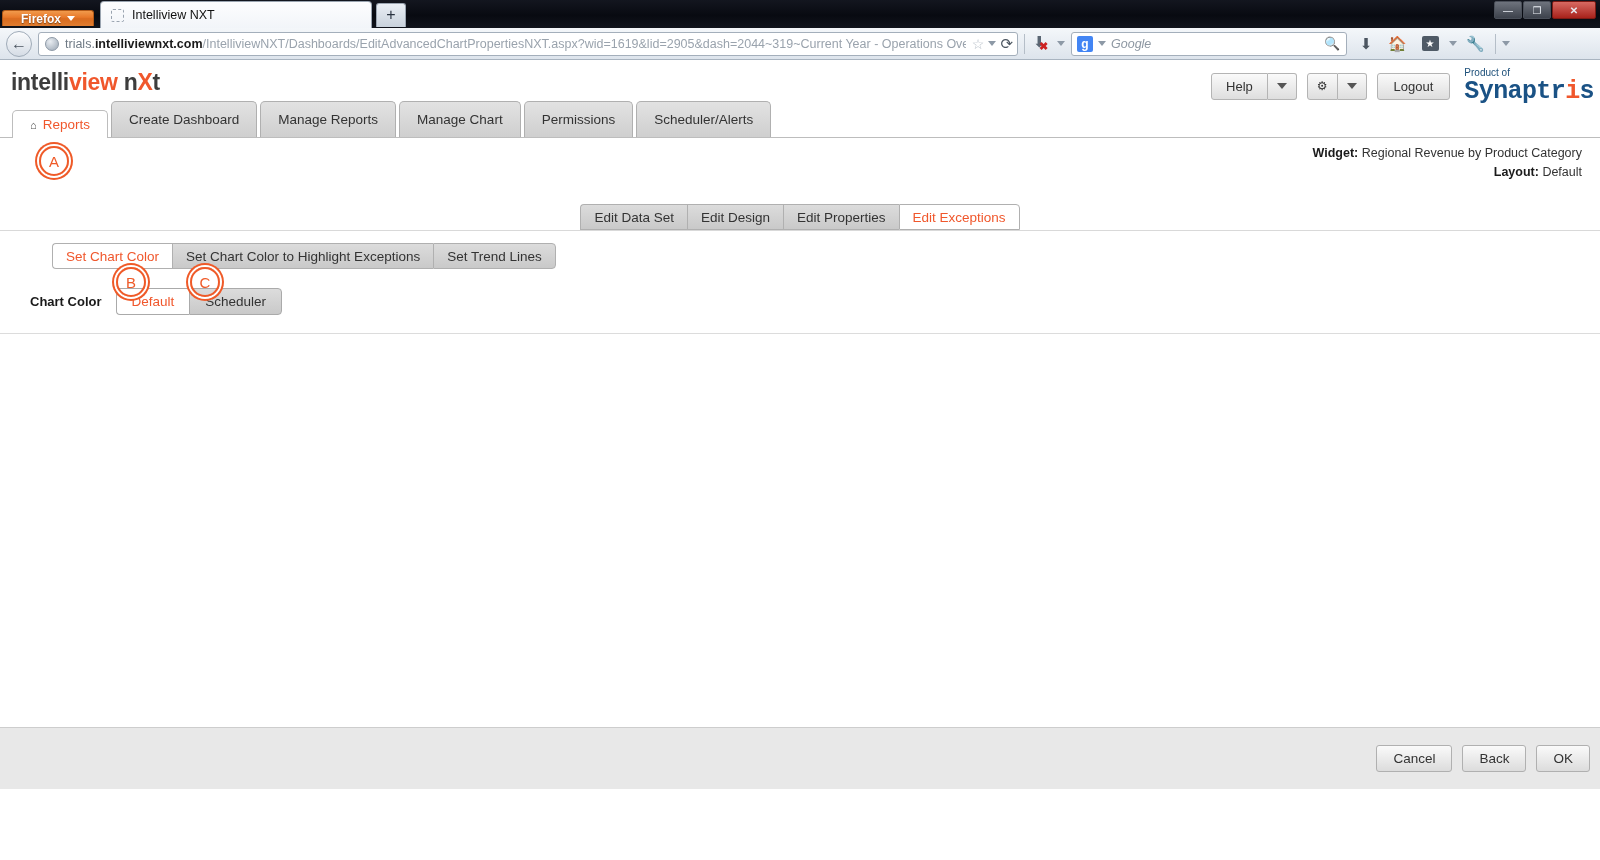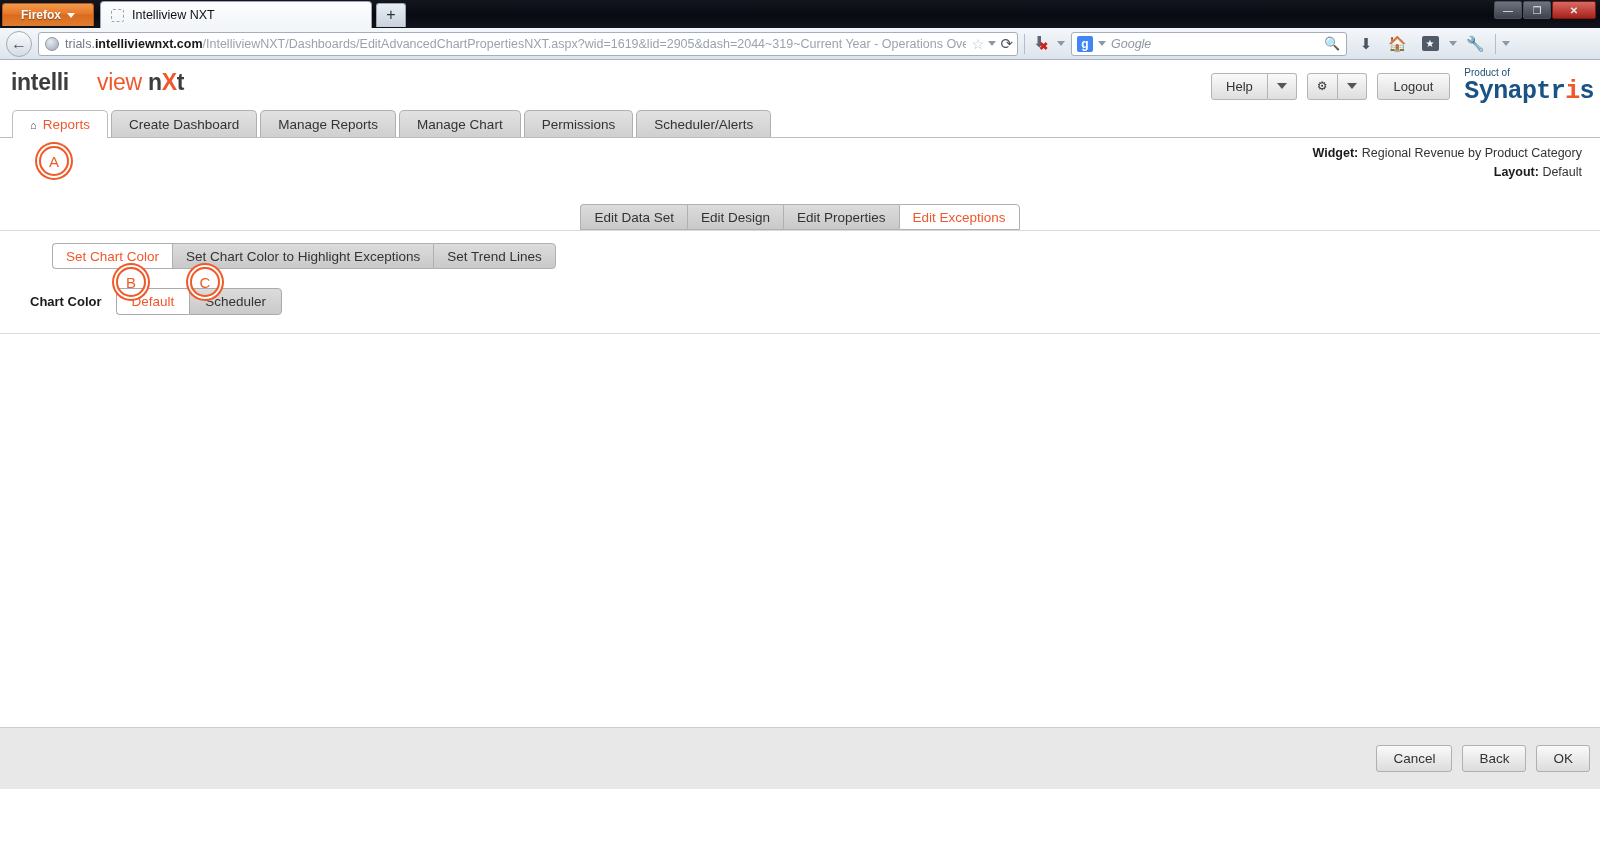--- a/index.html
+++ b/index.html
@@ -14,21 +14,21 @@
   .titlebar {
     position: relative;
     height: 28px;
     background: linear-gradient(180deg, #13161f 0%, #080a11 55%, #11141c 100%);
     display: flex;
     align-items: flex-end;
   }
   .ff-button {
     margin-left: 2px;
     margin-bottom: 2px;
-    width: 92px; height: 23px;
+    width: 92px; height: 16px;
     border-radius: 3px 3px 0 0;
     background: linear-gradient(180deg, #f19a4c 0%, #e8792a 42%, #d96b1f 52%, #e07d30 100%);
     border: 1px solid #b35a18;
     border-bottom: none;
     color: #fff;
     font-size: 12px; font-weight: bold;
     display: flex; align-items: center; justify-content: center;
     gap: 6px;
     text-shadow: 0 1px 1px rgba(0,0,0,.45);
     cursor: pointer;
@@ -189,21 +189,21 @@
     position: relative;
     background: #fff;
     padding-left: 10px;
   }
   .logo {
     position: absolute; left: 11px; top: 9px;
     font-size: 23px; font-weight: bold;
     letter-spacing: -0.3px;
     color: #3d3d3d;
   }
-  .logo .lv { color: #f0572c; font-weight: normal; margin-left: 28px; }
+  .logo .lv { color: #f0572c; font-weight: bold; }
   .logo .lnxt { color: #3d3d3d; }
   .logo .lx { color: #f0572c; }
   .header-right {
     position: absolute; right: 6px; top: 8px;
     display: flex; align-items: center; gap: 10px;
   }
   .btn-group { display: flex; }
   .gbtn {
     height: 27px;
     background: linear-gradient(180deg, #fafafa 0%, #dedede 100%);
@@ -238,21 +238,21 @@
   
   .maintabs {
     position: relative;
     height: 28px;
     padding-left: 12px;
     display: flex; align-items: flex-end;
     border-bottom: 1px solid #bdbdbd;
     background: #fff;
   }
   .mtab {
-    height: 27px;
+    height: 36px;
     padding: 0 17px;
     display: flex; align-items: center; gap: 6px;
     background: linear-gradient(180deg, #e2e2e2 0%, #cfcfcf 100%);
     border: 1px solid #b0b0b0;
     border-bottom: none;
     border-radius: 5px 5px 0 0;
     font-size: 13.5px; color: #333;
     margin-right: 3px;
     cursor: pointer;
   }

